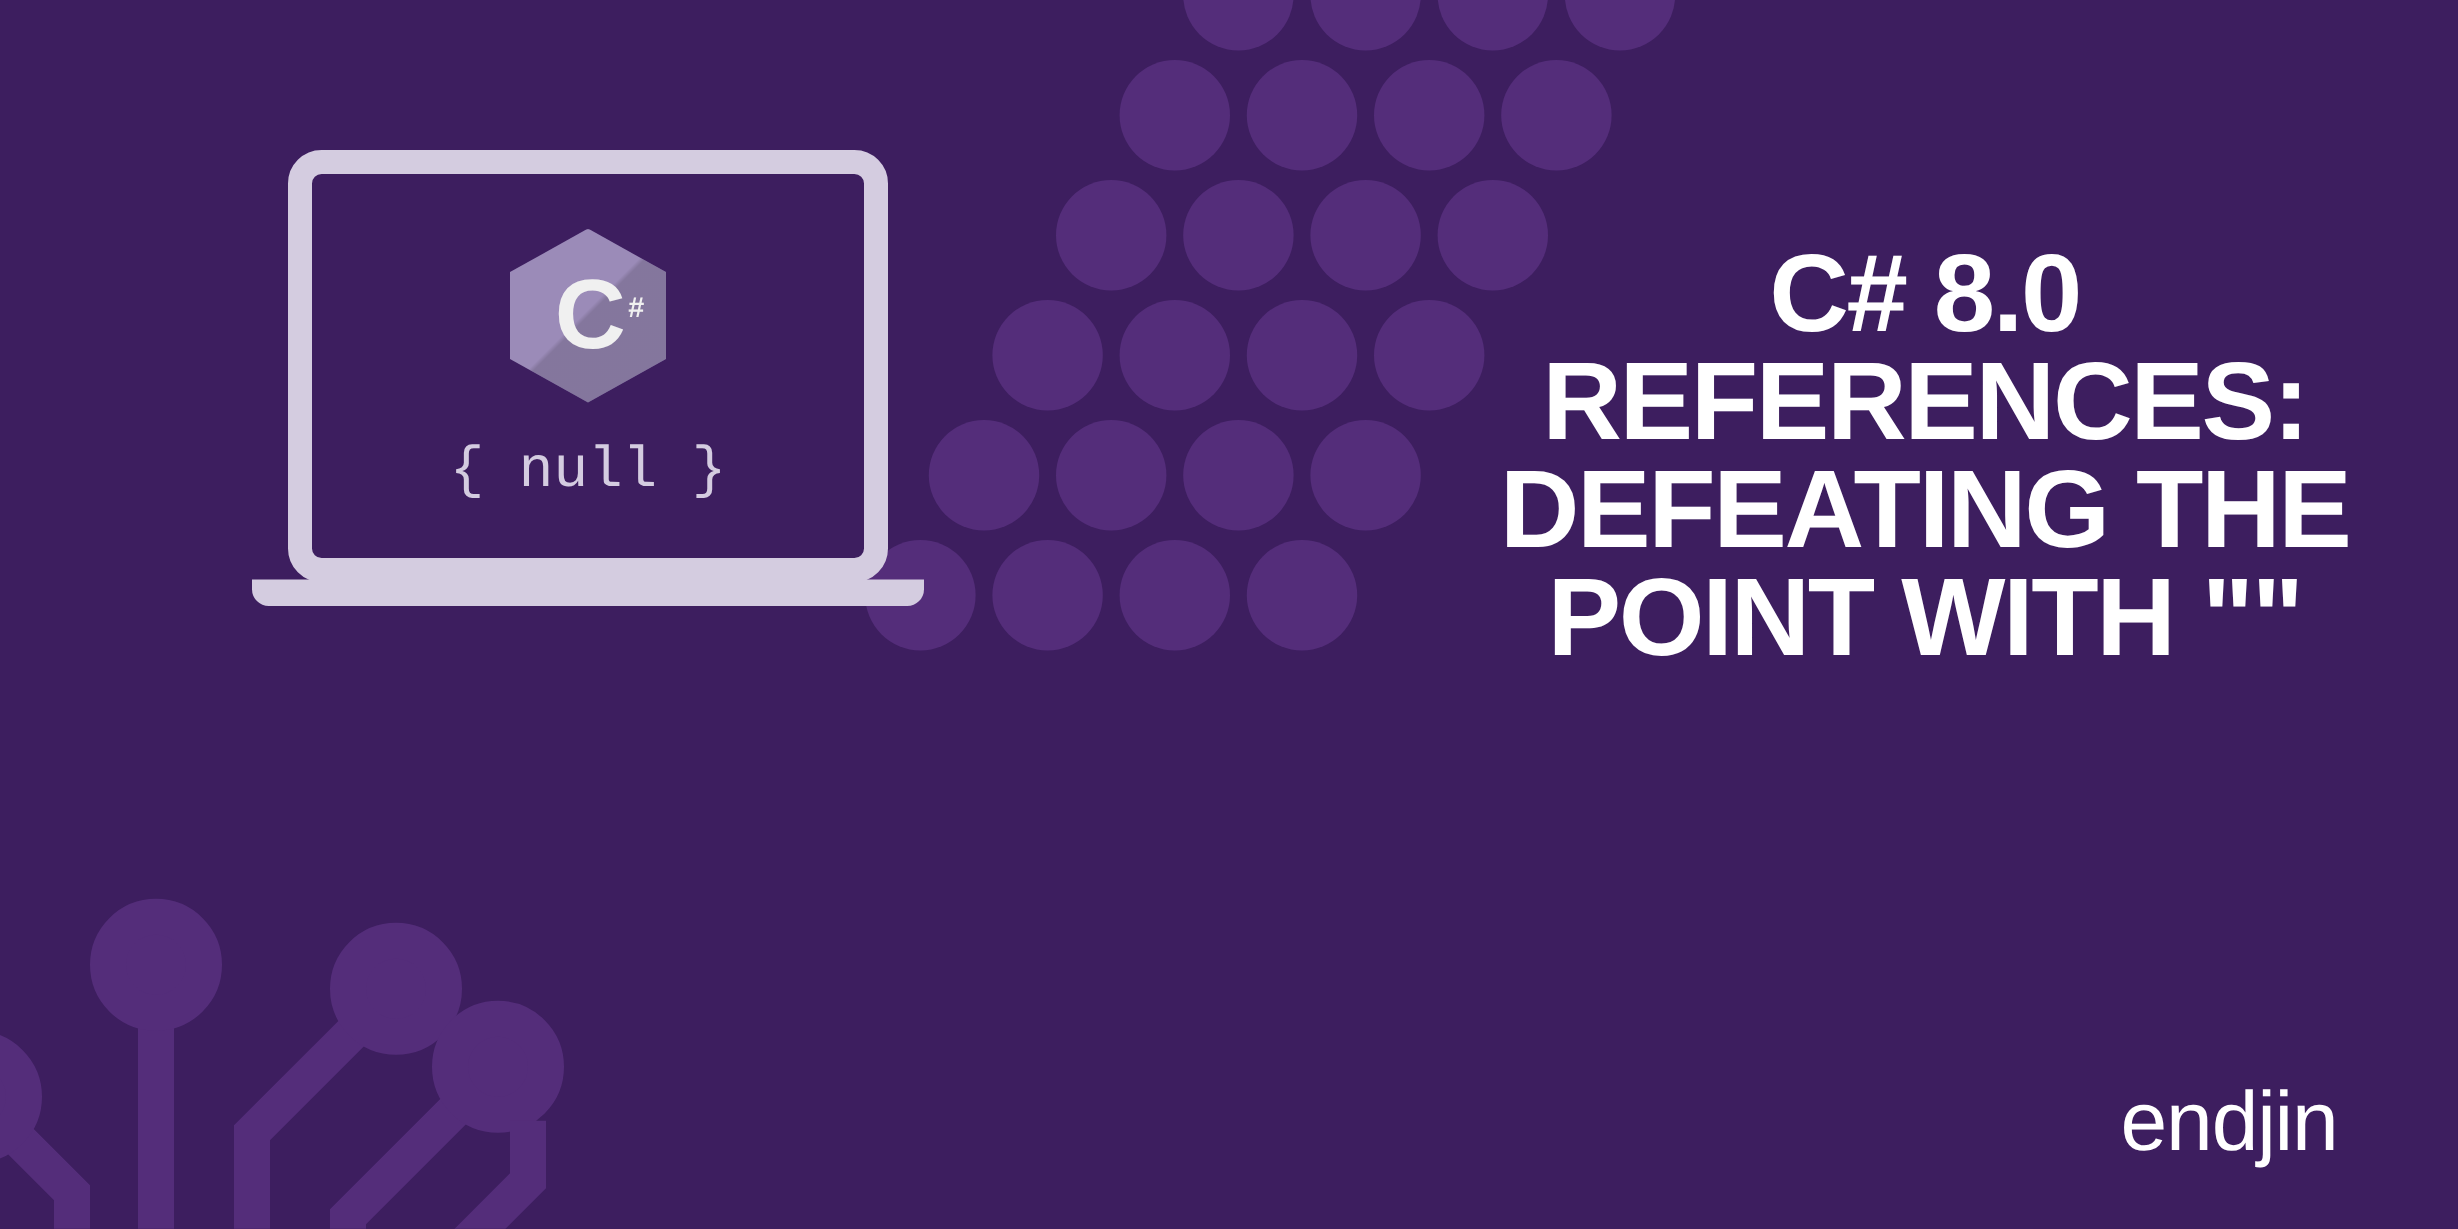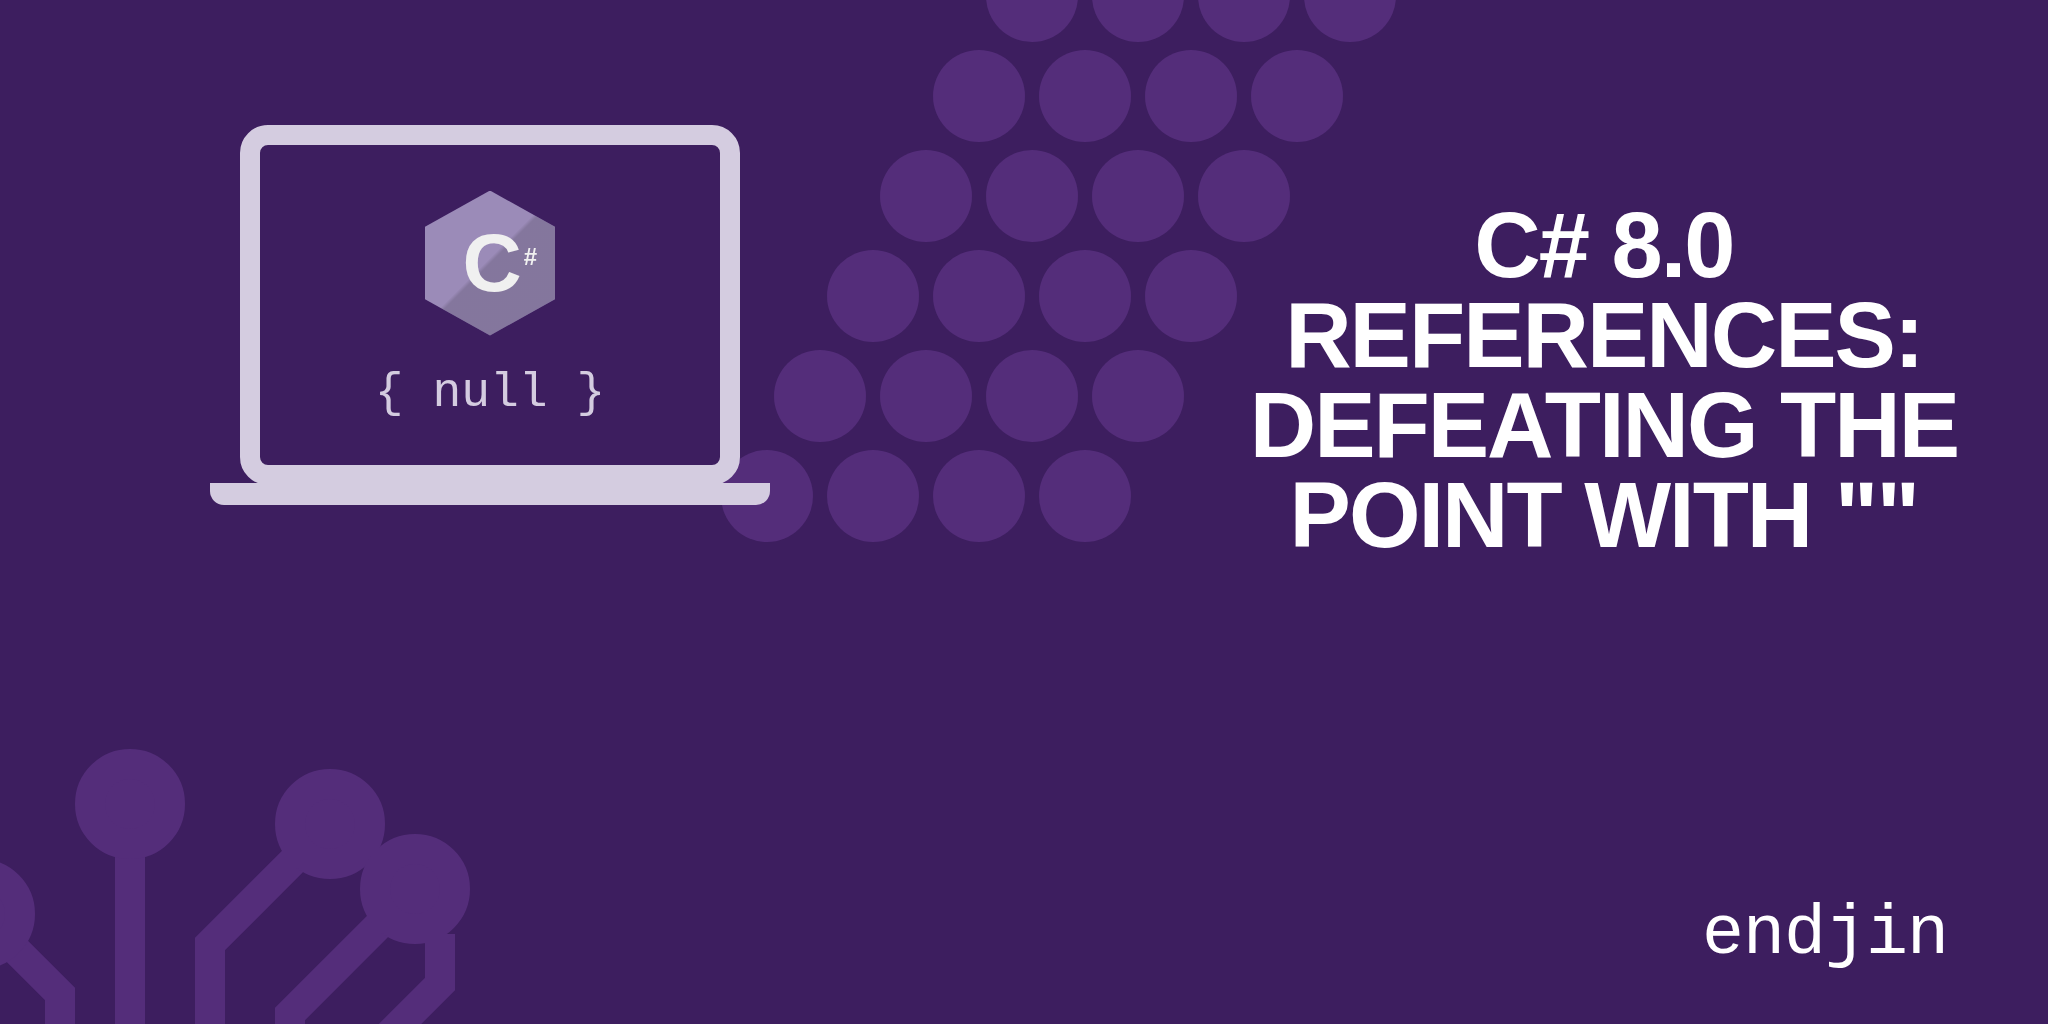--- a/index.html
+++ b/index.html
@@ -116,21 +116,21 @@
   font-family: 'Arial Black', Arial, sans-serif;
   letter-spacing: -2px;
 }
 .brand {
   position: absolute;
   bottom: 50px;
   right: 100px;
   color: #ffffff;
   font-size: 70px;
   font-weight: 300;
-  font-family: Liberation Mono, monospace;
+  font-family: Liberation Sans, sans-serif;
   letter-spacing: -1px;
 }
 </style>
 </head>
 <body>
 
 <div class="dots-pattern">
   <div class="dot" style="top:0; left:266px"></div>
   <div class="dot" style="top:0; left:372px"></div>
   <div class="dot" style="top:0; left:478px"></div>

